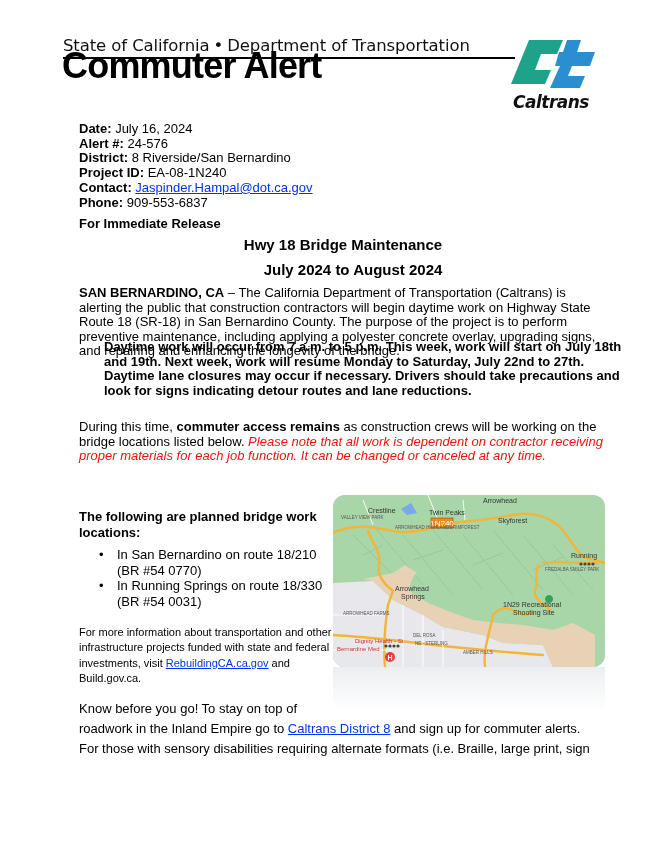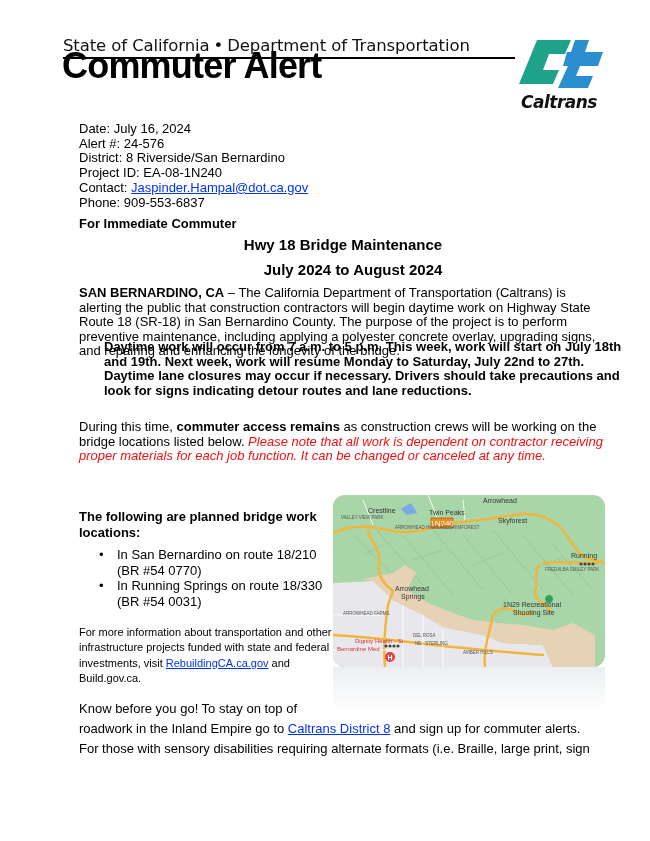--- a/index.html
+++ b/index.html
@@ -4,25 +4,25 @@
 <style>
   * { box-sizing: border-box; margin: 0; padding: 0; }
   html, body { width: 650px; height: 841px; background: #ffffff; overflow: hidden; }
   body { font-family: "Liberation Sans", sans-serif; color: #000; position: relative; }
 
   .header { position: absolute; left: 63px; top: 36px; width: 540px; height: 80px; }
   .agency { position: absolute; left: 0; top: 0; font-family: "DejaVu Sans", sans-serif; font-size: 16.5px; color: #111; white-space: nowrap; letter-spacing: -0.1px; }
   .agency .bullet { margin: 0 4px; }
   .rule { position: absolute; left: 0; top: 21px; width: 452px; height: 1.5px; background: #000; }
   .title { position: absolute; left: -1px; top: 4px; font-family: Liberation Sans, sans-serif; font-weight: bold; font-size: 36px; letter-spacing: -0.8px; white-space: nowrap; line-height: 52px; }
-  .logo { position: absolute; left: 444px; top: 2px; width: 96px; height: 76px; margin-left: 8px; }
+  .logo { position: absolute; left: 444px; top: 2px; width: 96px; height: 76px; }
 
   .meta { position: absolute; left: 79px; top: 122px; font-size: 13px; line-height: 14.7px; }
   .meta .row { white-space: nowrap; }
-  .meta b { font-weight: normal; }
+  .meta b { font-weight: bold; }
   a.link { color: #0033ee; text-decoration: underline; }
 
   .release { position: absolute; left: 79px; top: 216px; font-size: 13px; font-weight: bold; }
   .headline { position: absolute; left: 0; width: 650px; text-align: center; font-weight: bold; font-size: 15px; margin-left: 18px; }
   .h1 { top: 236px; }
   .h2 { top: 261px; padding-left: 20px; }
 
   .para { position: absolute; left: 79px; width: 530px; font-size: 13px; line-height: 14.6px; }
   .p1 { top: 286px; }
   .p2 { top: 340px; font-weight: bold; margin-left: 25px; }
@@ -66,21 +66,21 @@
 
 <div class="meta">
   <div class="row"><b>Date:</b> <span>July 16, 2024</span></div>
   <div class="row"><b>Alert #:</b> <span>24-576</span></div>
   <div class="row"><b>District:</b> <span>8 Riverside/San Bernardino</span></div>
   <div class="row"><b>Project ID:</b> <span>EA-08-1N240</span></div>
   <div class="row"><b>Contact:</b> <a class="link">Jaspinder.Hampal@dot.ca.gov</a></div>
   <div class="row"><b>Phone:</b> <span>909-553-6837</span></div>
 </div>
 
-<div class="release">For Immediate Commuter</div>
+<div class="release">For Immediate Release</div>
 <div class="headline h1">Hwy 18 Bridge Maintenance</div>
 <div class="headline h2">July 2024 to August 2024</div>
 
 <div class="para p1"><b>SAN BERNARDINO, CA</b><span> – The California Department of Transportation (Caltrans) is alerting the public that construction contractors will begin daytime work on Highway State Route 18 (SR-18) in San Bernardino County. The purpose of the project is to perform preventive maintenance, including applying a polyester concrete overlay, upgrading signs, and repairing and enhancing the longevity of the bridge.</span></div>
 <div class="para p2">Daytime work will occur from 7 a.m. to 5 p.m. This week, work will start on July 18th and 19th. Next week, work will resume Monday to Saturday, July 22nd to 27th. Daytime lane closures may occur if necessary. Drivers should take precautions and look for signs indicating detour routes and lane reductions.</div>
 <div class="para p3"><span>During this time, </span><b>commuter access remains</b><span> as construction crews will be working on the bridge locations listed below. </span><span class="red">Please note that all work is dependent on contractor receiving proper materials for each job function. It can be changed or canceled at any time.</span></div>
 
 <div class="locations">
   <div class="lh">The following are planned bridge work locations:</div>
   <ul>

